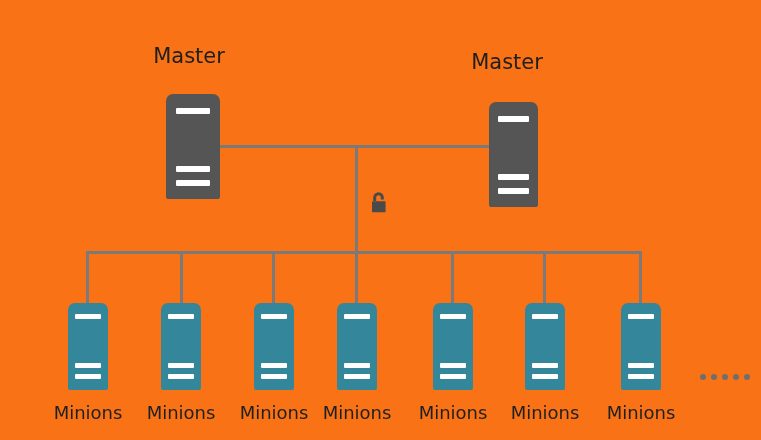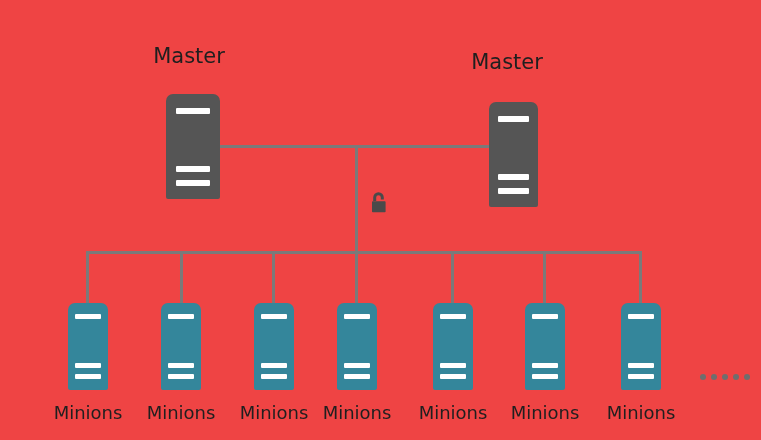--- a/index.html
+++ b/index.html
@@ -71,21 +71,21 @@
   .ellipsis .dot {
     width: 6px;
     height: 6px;
     border-radius: 50%;
     background: #6e6e6e;
   }
 </style>
 </head>
 <body>
 
-<div id="stage" style="background: #ef4444;">
+<div id="stage" style="background: #f97316;">
 
   <div class="line line-h" id="master-link" style="left: 220px; top: 145px; width: 270px; height: 3px; background: rgb(122, 122, 122);"></div>
   <div class="line line-v" id="trunk" style="left: 355px; top: 145px; width: 3px; height: 108px; background: rgb(122, 122, 122);"></div>
   <div class="line line-h" id="bus" style="left: 86px; top: 251px; width: 555px; height: 3px; background: rgb(122, 122, 122);"></div>
   <div id="drops">
       <div class="line line-v" style="left: 86px; top: 251px; height: 54px; background: rgb(122, 122, 122);"></div>
       <div class="line line-v" style="left: 180px; top: 251px; height: 54px; background: rgb(122, 122, 122);"></div>
       <div class="line line-v" style="left: 272px; top: 251px; height: 54px; background: rgb(122, 122, 122);"></div>
       <div class="line line-v" style="left: 355px; top: 251px; height: 54px; background: rgb(122, 122, 122);"></div>
       <div class="line line-v" style="left: 451px; top: 251px; height: 54px; background: rgb(122, 122, 122);"></div>

